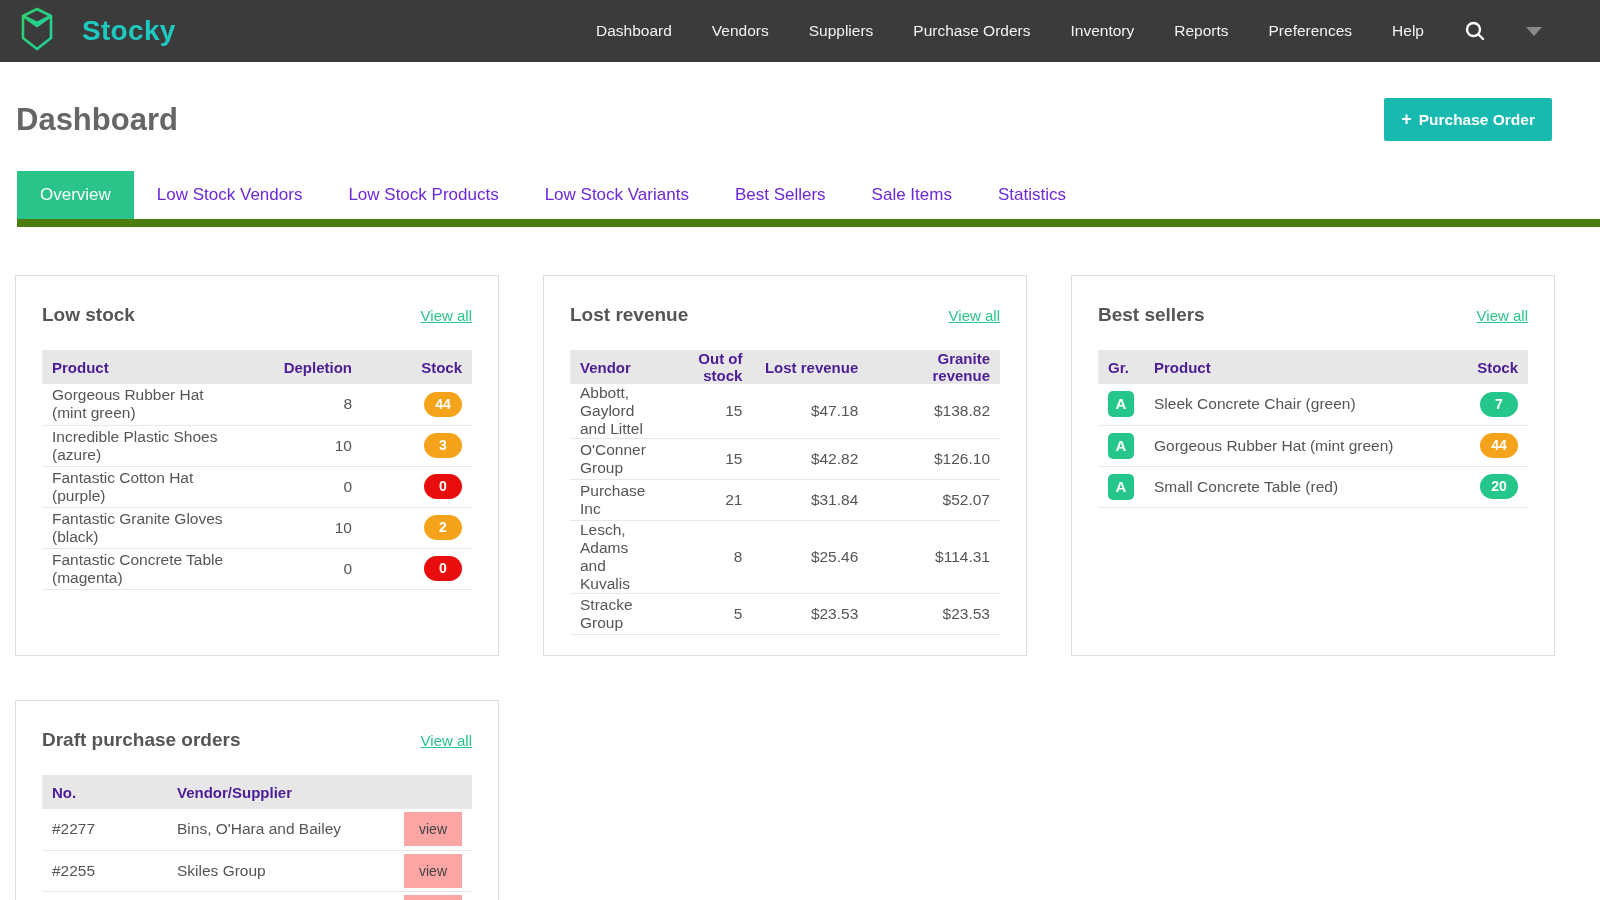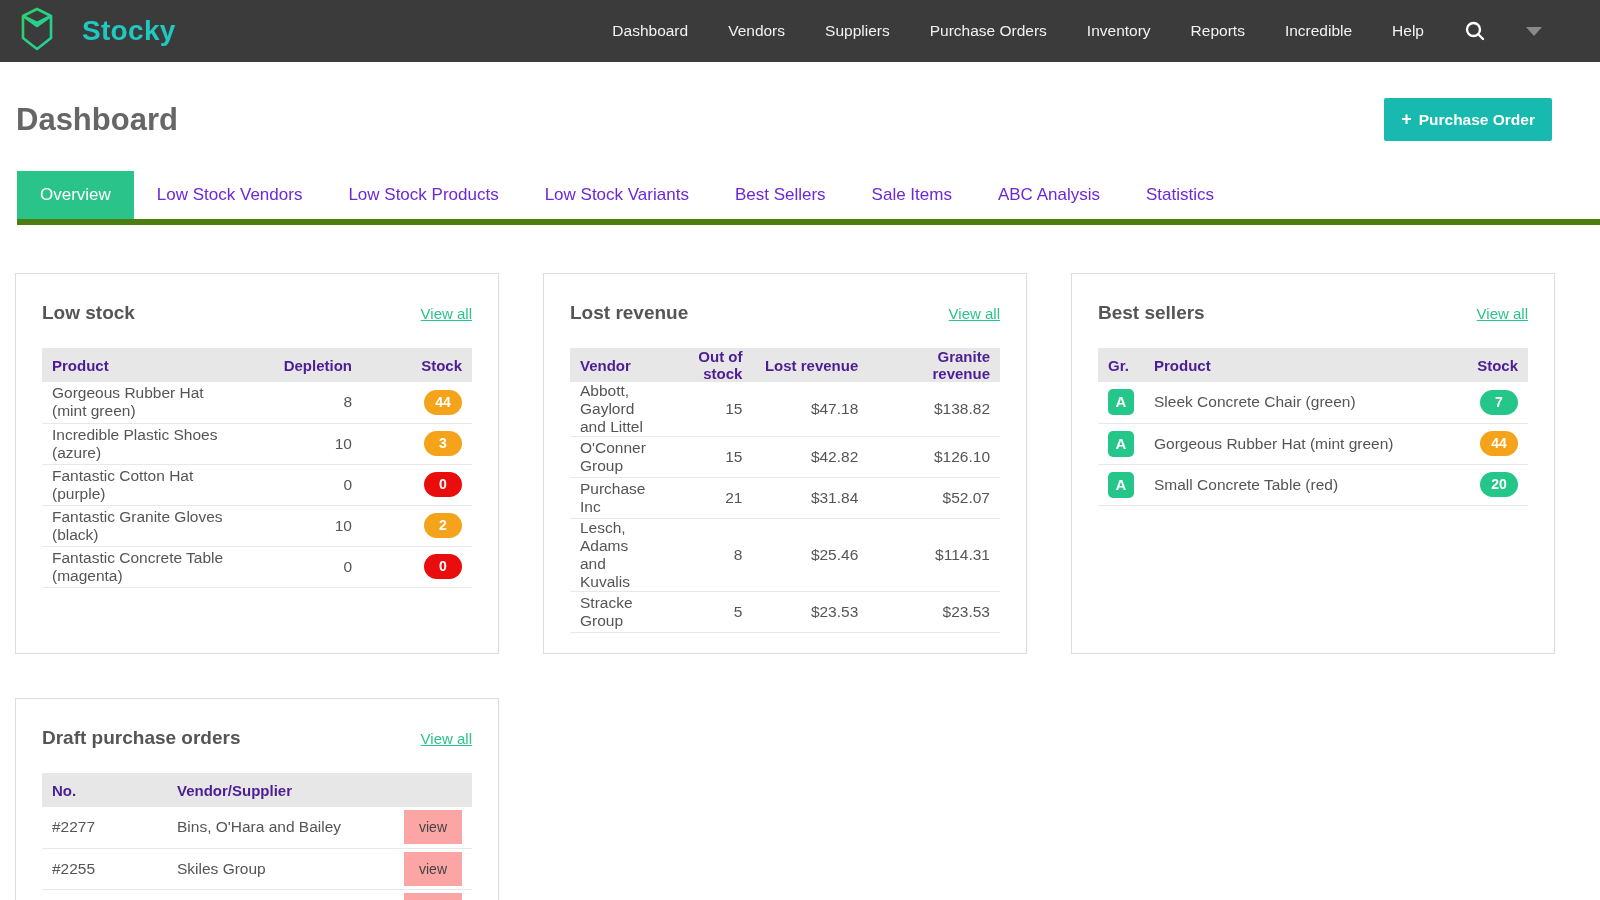--- a/index.html
+++ b/index.html
@@ -21,21 +21,21 @@
   
   .page-header { display:flex; align-items:center; justify-content:space-between;
                  padding:36px 48px 30px 16px; }
   .page-title { font-size:31px; font-weight:bold; color:#666; }
   .po-button { background:#18b9ae; color:#fff; border:none; font-size:15.5px;
                font-weight:bold; padding:11px 17px; border-radius:2px; cursor:pointer;
                font-family:inherit; display:flex; align-items:center; }
   .po-plus { font-size:18px; margin-right:7px; font-weight:bold; }
 
   
-  .tabs { margin-left:17px; display:flex; border-bottom:6px solid #4d7c0f; }
+  .tabs { margin-left:17px; display:flex; border-bottom:8px solid #4d7c0f; }
   .tab { padding:0 23px; line-height:48px; font-size:17px; color:#6d28d9; cursor:pointer;
          white-space:nowrap; }
   .tab.active { background:#2ac389; color:#fff; }
 
   
   .panels { display:grid; grid-template-columns:1fr 1fr 1fr; column-gap:40px; row-gap:32px;
             margin:48px 45px 0 15px;gap:44px; }
   .panel { border:1px solid #ddd; background:#fff; padding:28px 26px 20px; }
   .panel-head { display:flex; justify-content:space-between; align-items:baseline;
                 margin-bottom:24px; }
@@ -93,21 +93,21 @@
     <span class="logo-text">Stocky</span>
   </div>
 
   <div class="nav-items">
     <span class="nav-link">Dashboard</span>
     <span class="nav-link">Vendors</span>
     <span class="nav-link">Suppliers</span>
     <span class="nav-link">Purchase Orders</span>
     <span class="nav-link">Inventory</span>
     <span class="nav-link">Reports</span>
-    <span class="nav-link">Incredible</span>
+    <span class="nav-link">Preferences</span>
     <span class="nav-link">Help</span>
     <span class="nav-search">
       <svg width="22" height="22" viewBox="0 0 22 22" fill="none" stroke="#fff" stroke-width="2.4" stroke-linecap="round">
         <circle cx="9.5" cy="9.5" r="6.5"></circle>
         <line x1="14.5" y1="14.5" x2="19" y2="19"></line>
       </svg>
     </span>
     <span class="nav-caret"></span>
   </div>
 </div>
@@ -120,21 +120,20 @@
   </button>
 </div>
 
 <div class="tabs">
   <span class="tab active">Overview</span>
   <span class="tab">Low Stock Vendors</span>
   <span class="tab">Low Stock Products</span>
   <span class="tab">Low Stock Variants</span>
   <span class="tab">Best Sellers</span>
   <span class="tab">Sale Items</span>
-  <span class="tab">ABC Analysis</span>
   <span class="tab">Statistics</span>
 </div>
 
 <div class="panels">
 
   <div class="panel">
     <div class="panel-head">
       <span class="panel-title">Low stock</span>
       <a class="view-all">View all</a>
     </div>

